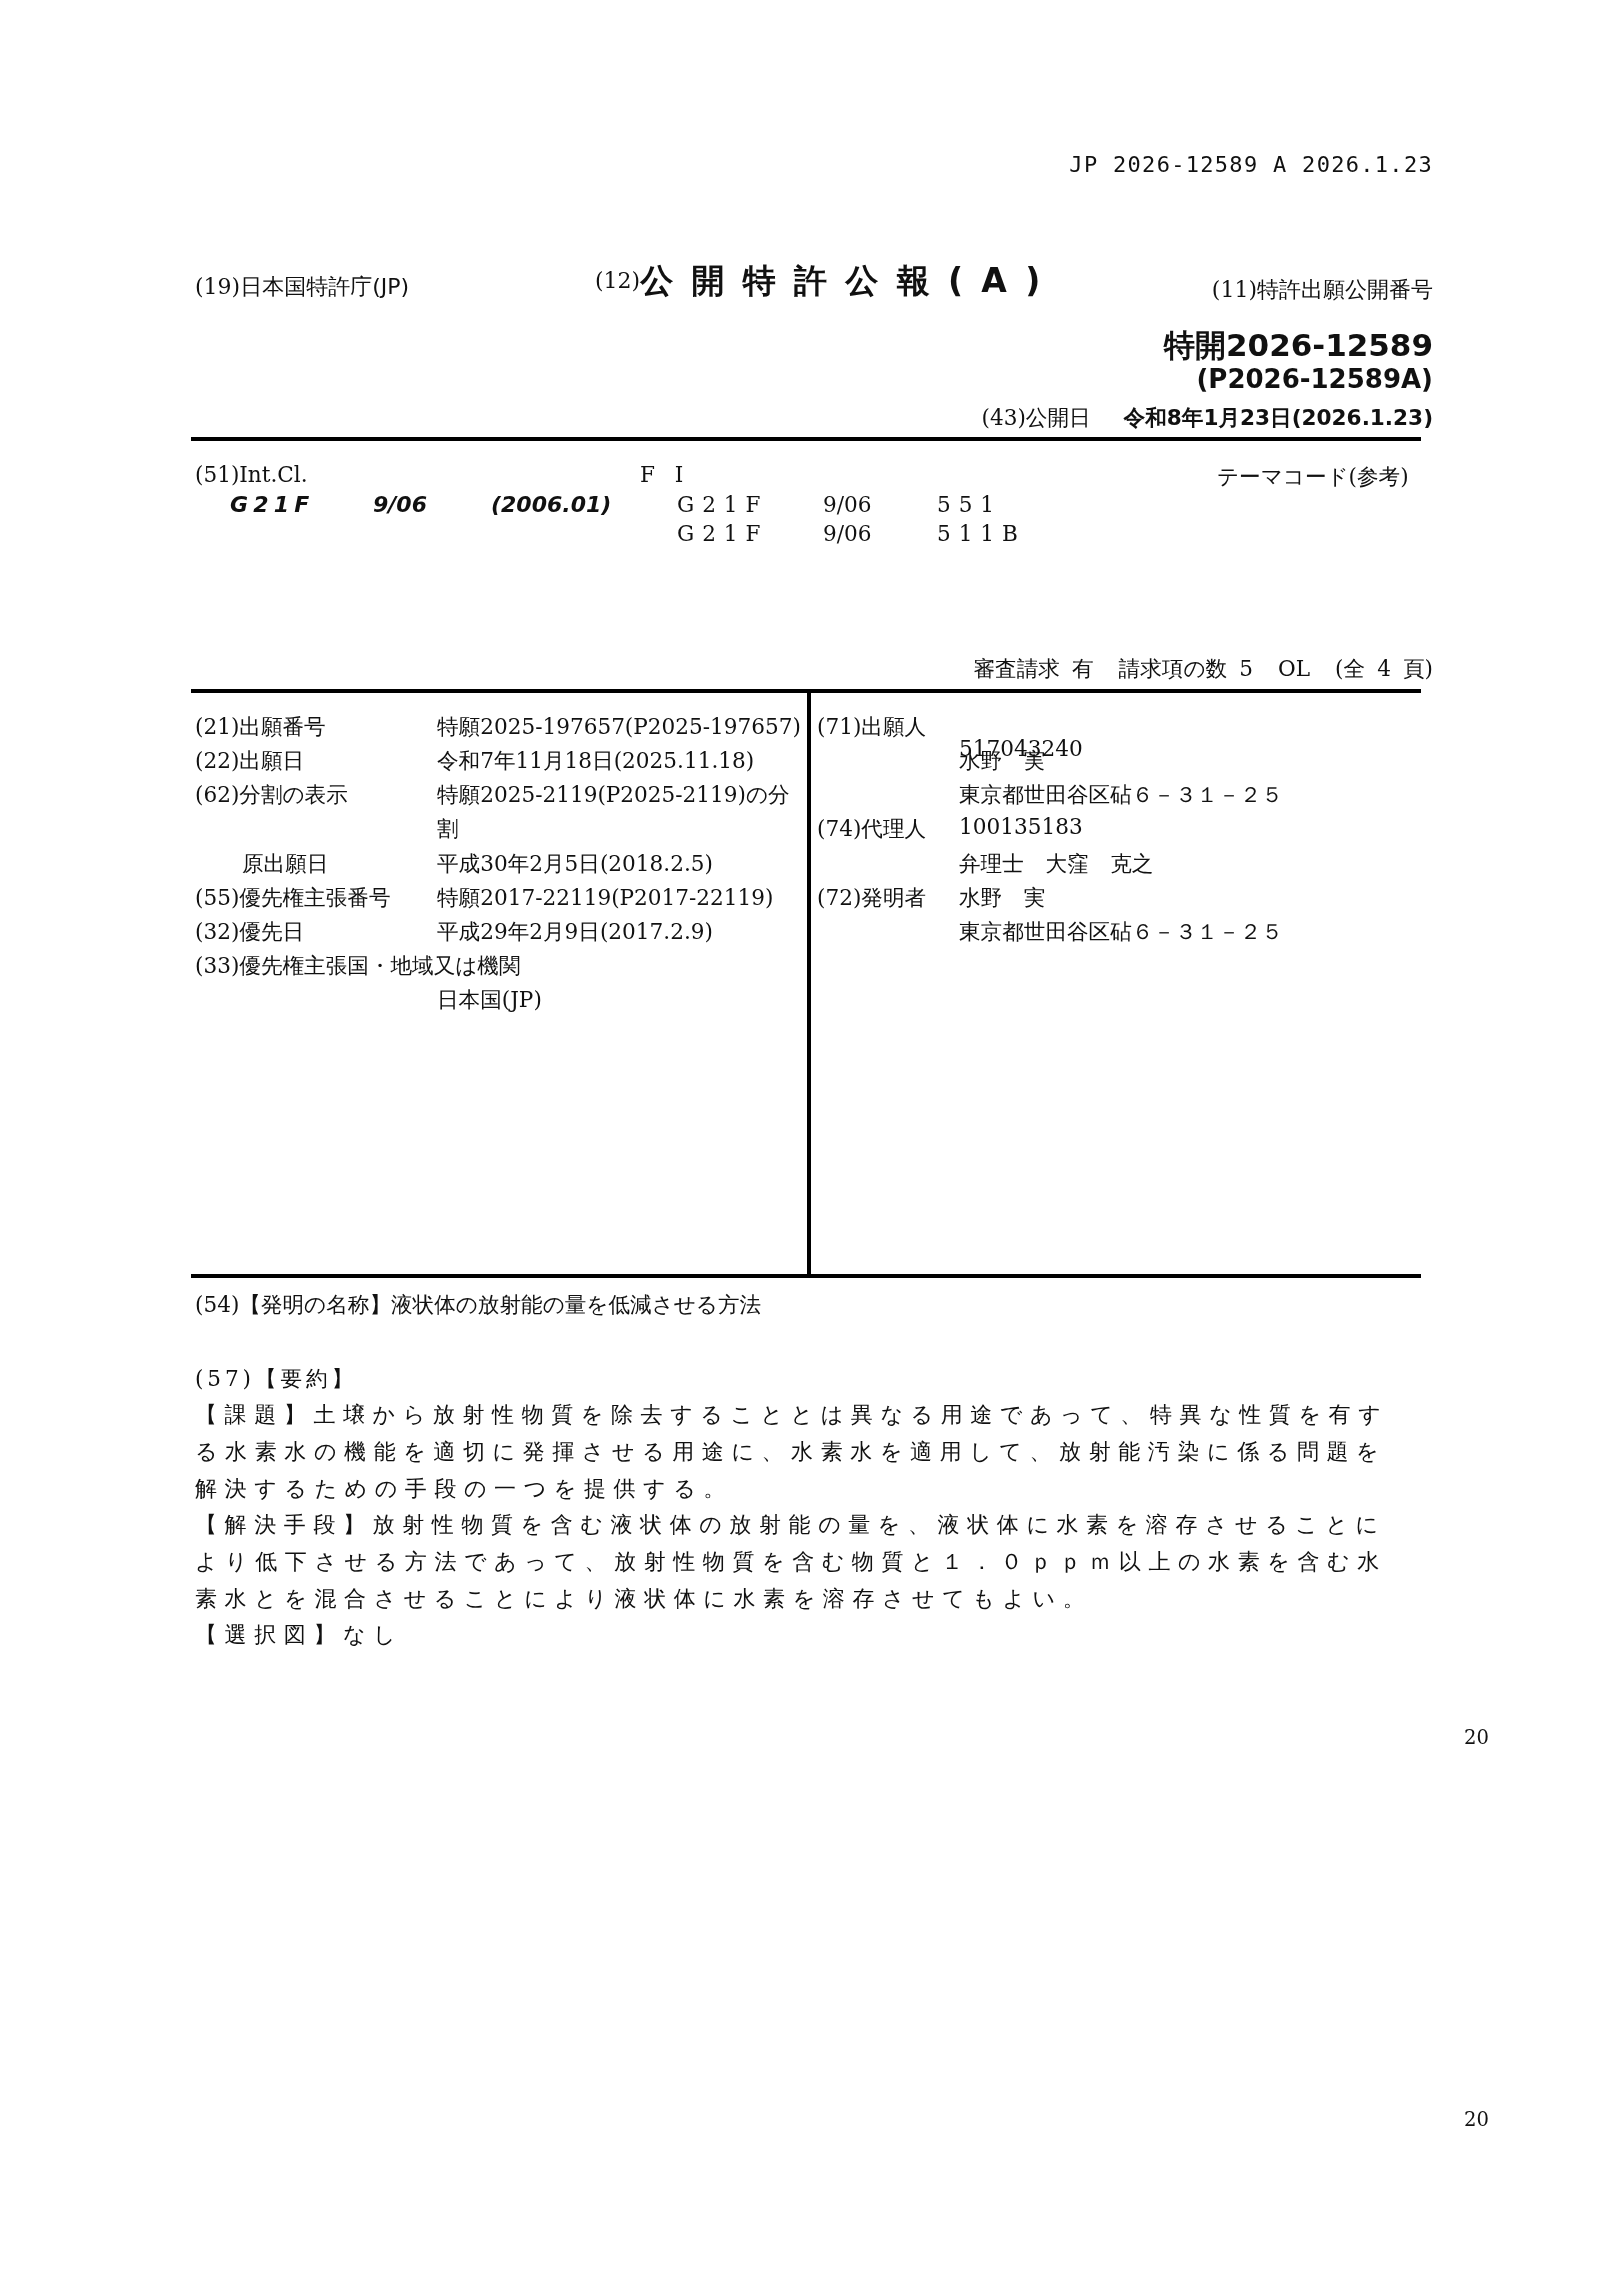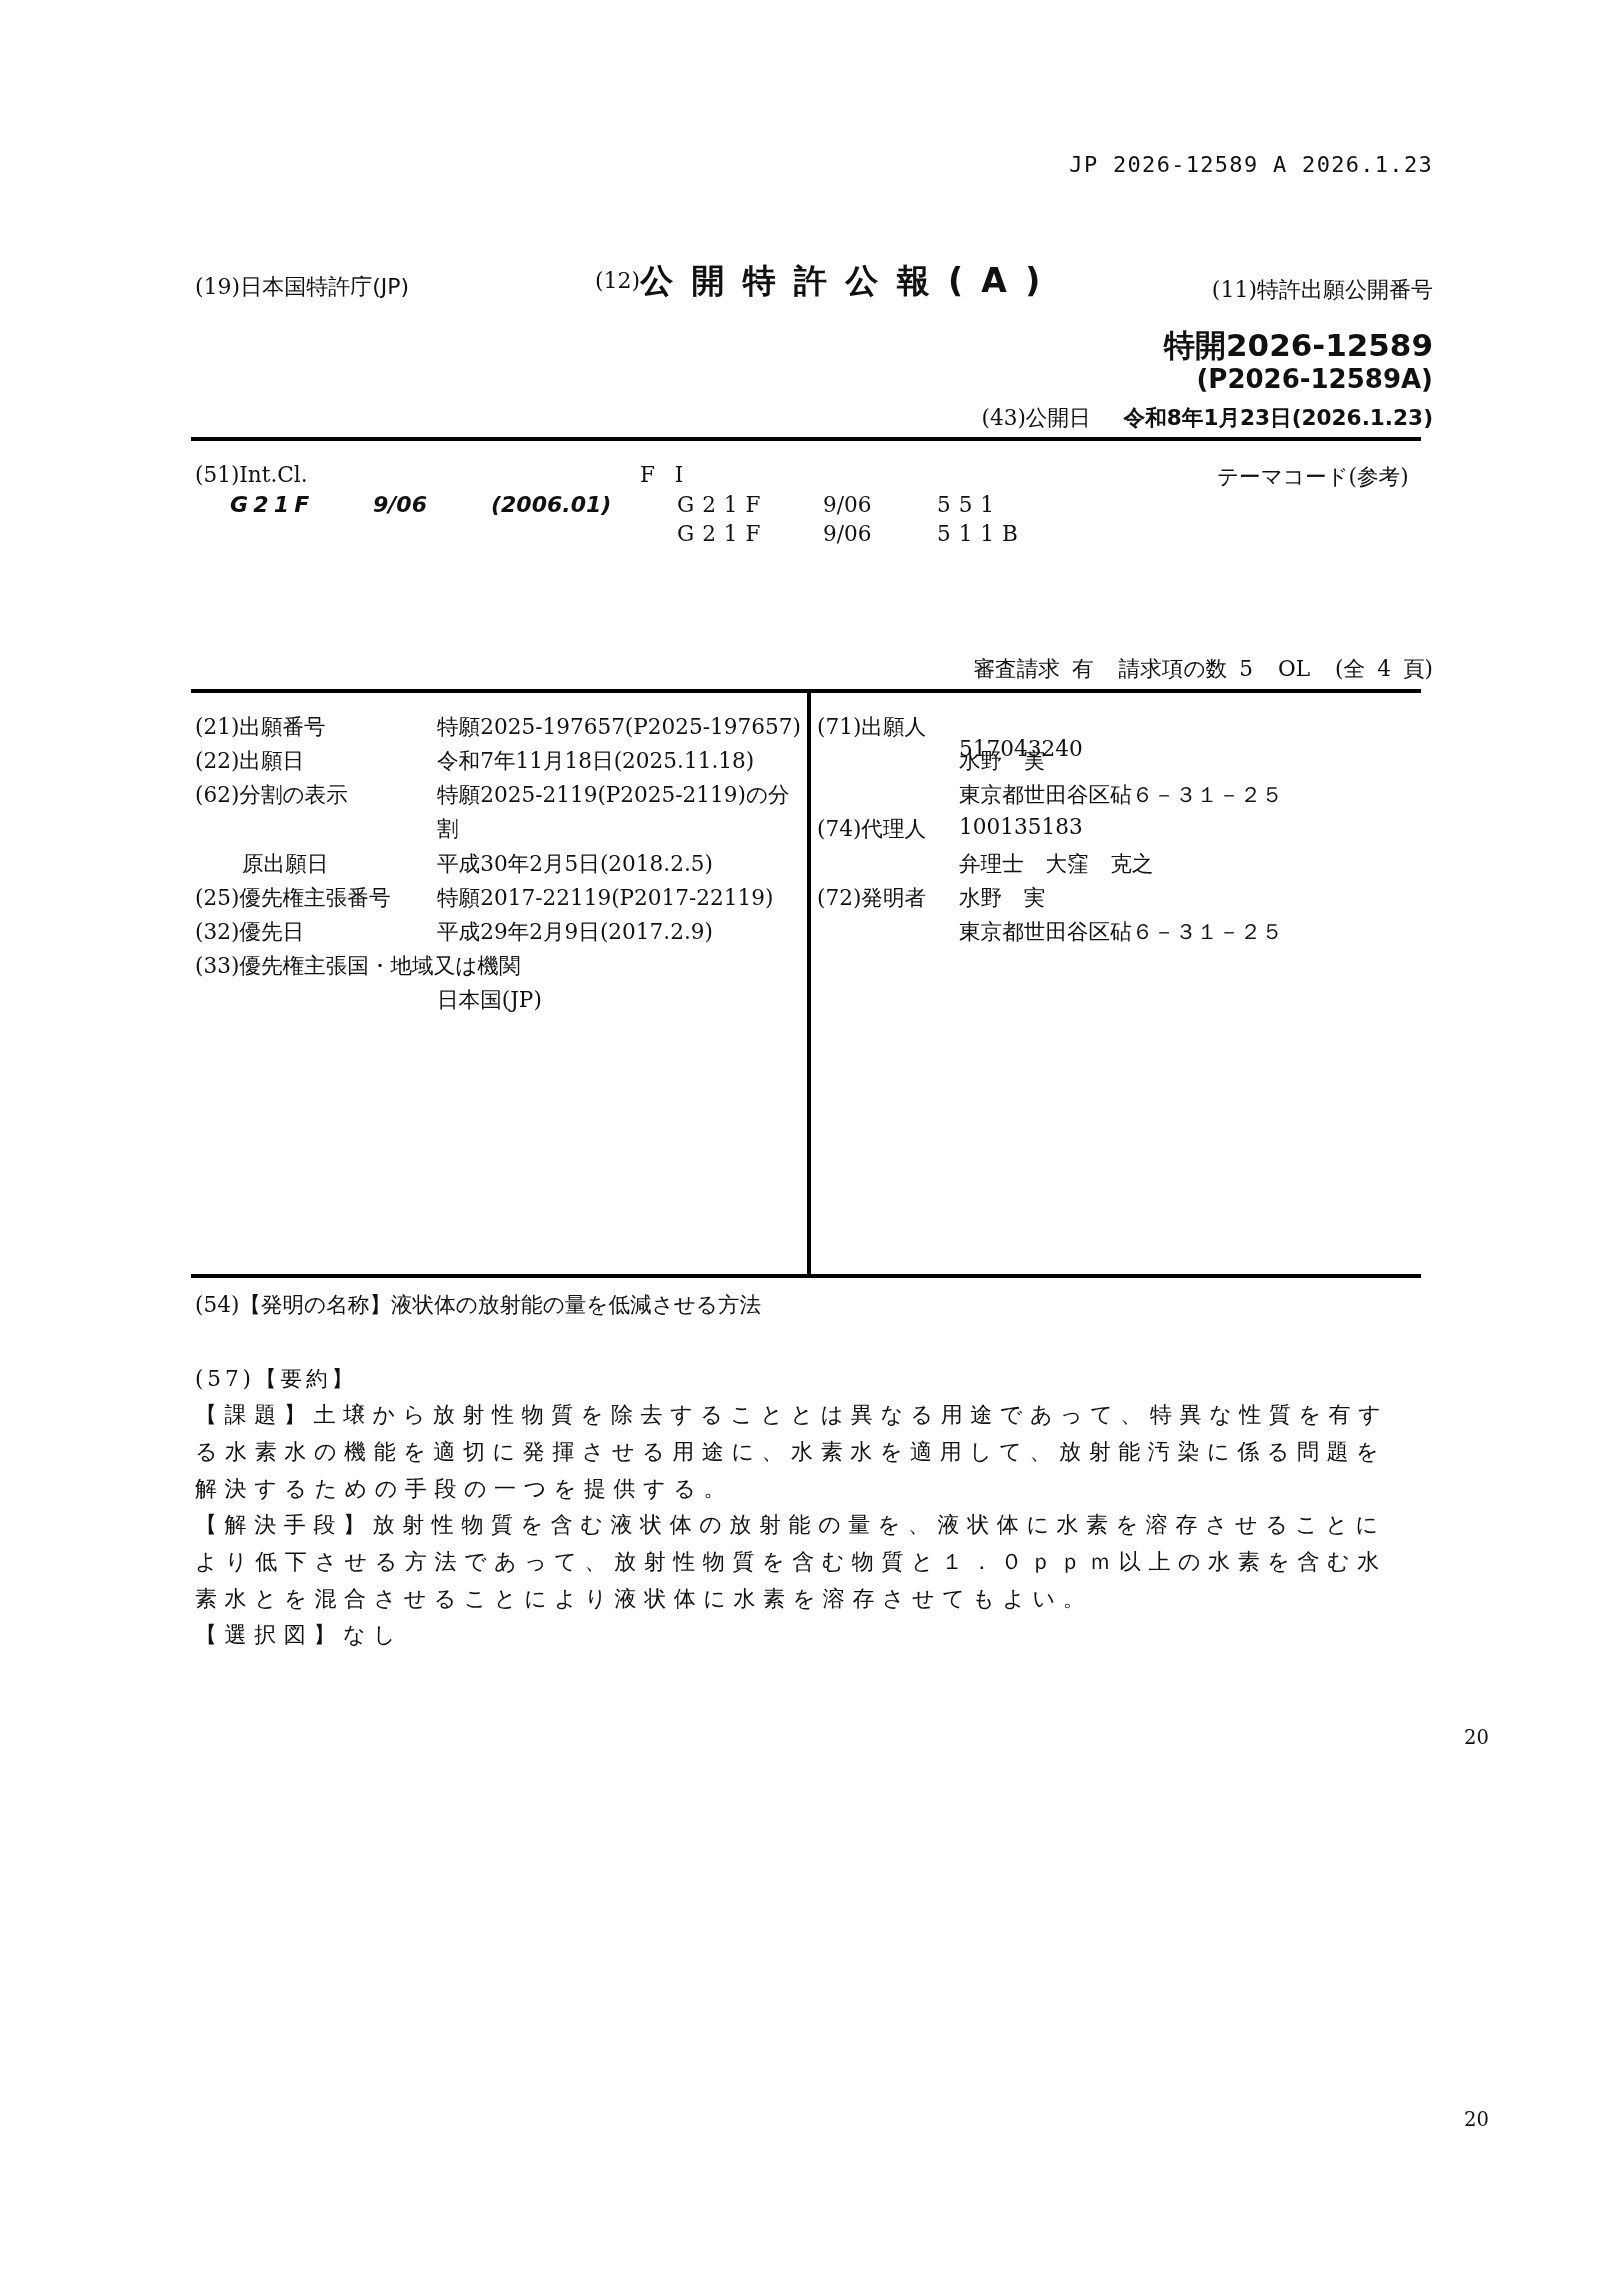--- a/index.html
+++ b/index.html
@@ -119,21 +119,21 @@
 <div class="abs bib bl serif" style="top:746px">(22)出願日</div>
 <div class="abs bib bv serif" style="top:746px">令和7年11月18日(2025.11.18)</div>
 
 <div class="abs bib bl serif" style="top:780px">(62)分割の表示</div>
 <div class="abs bib bv serif" style="top:780px">特願2025-2119(P2025-2119)の分</div>
 <div class="abs bib bv serif" style="top:814px">割</div>
 
 <div class="abs bib serif" style="top:849px; left:242px">原出願日</div>
 <div class="abs bib bv serif" style="top:849px">平成30年2月5日(2018.2.5)</div>
 
-<div class="abs bib bl serif" style="top:883px">(25)優先権主張番号</div>
+<div class="abs bib bl serif" style="top:883px">(55)優先権主張番号</div>
 <div class="abs bib bv serif" style="top:883px">特願2017-22119(P2017-22119)</div>
 
 <div class="abs bib bl serif" style="top:917px">(32)優先日</div>
 <div class="abs bib bv serif" style="top:917px">平成29年2月9日(2017.2.9)</div>
 
 <div class="abs bib bl serif" style="top:951px">(33)優先権主張国・地域又は機関</div>
 <div class="abs bib bv serif" style="top:985px">日本国(JP)</div>
 
 <div class="abs bib rl serif" style="top:712px">(71)出願人</div>
 <div class="abs bib rv serif" style="top:736px">517043240</div>

